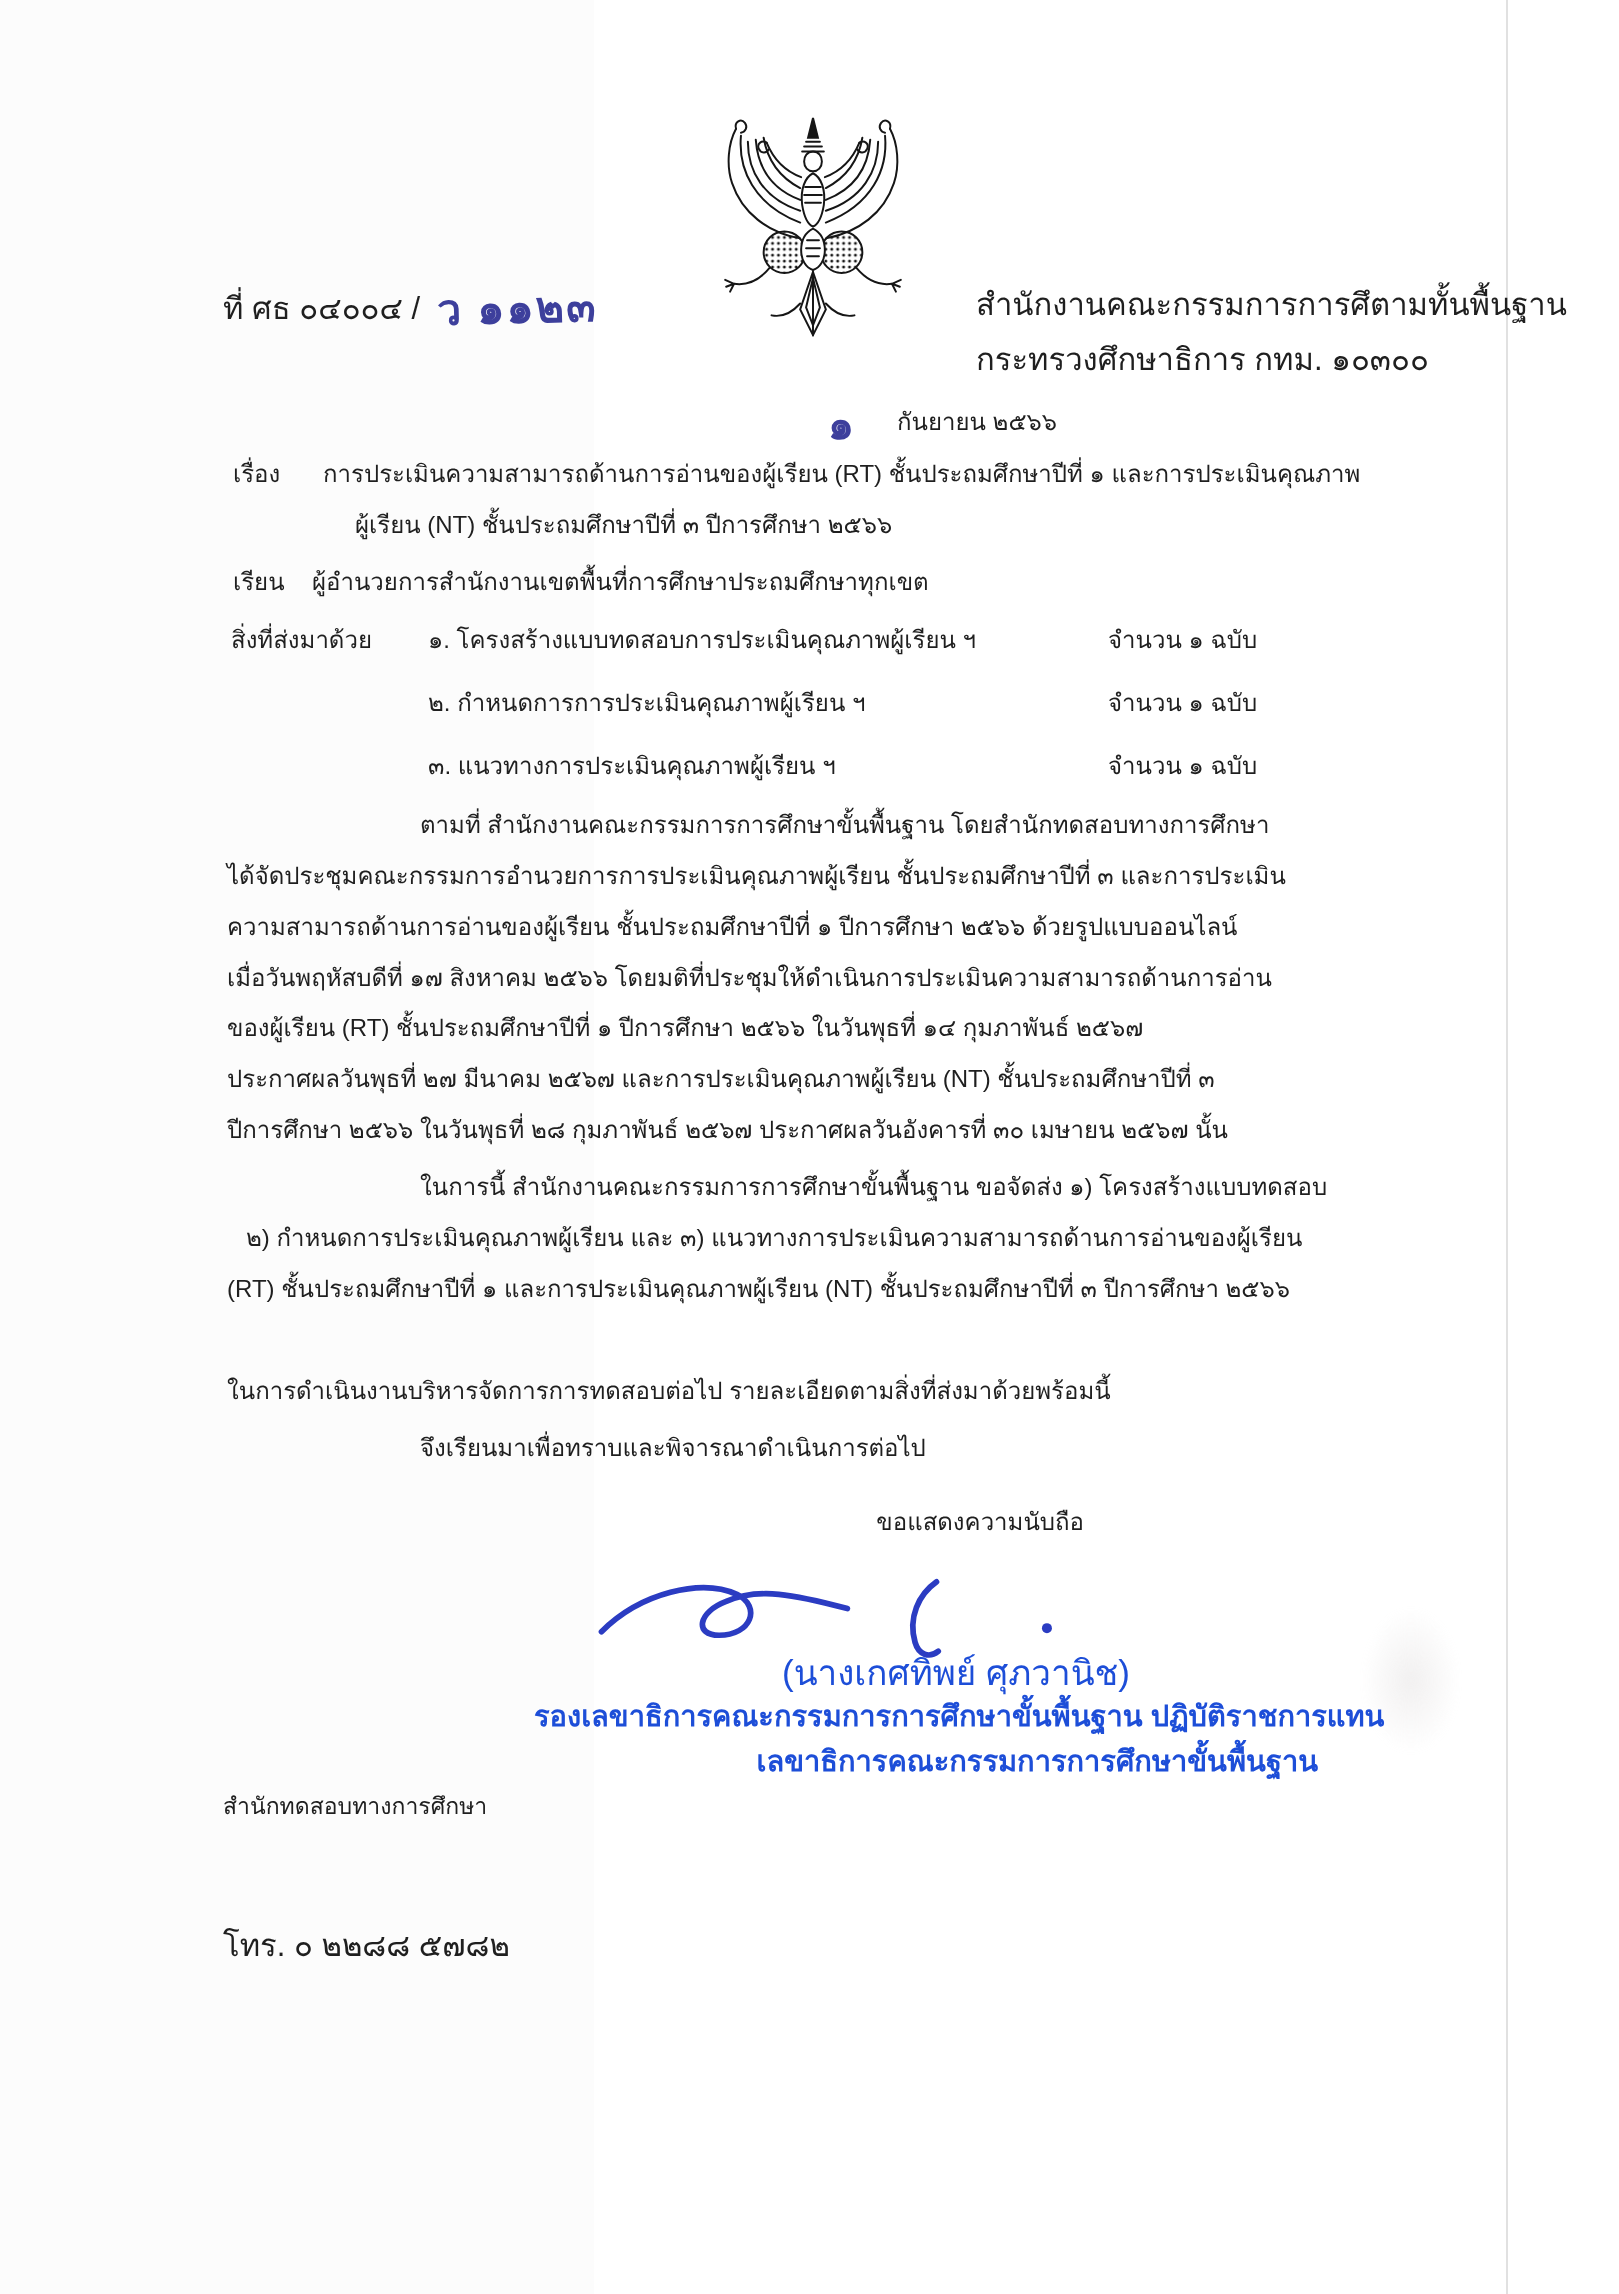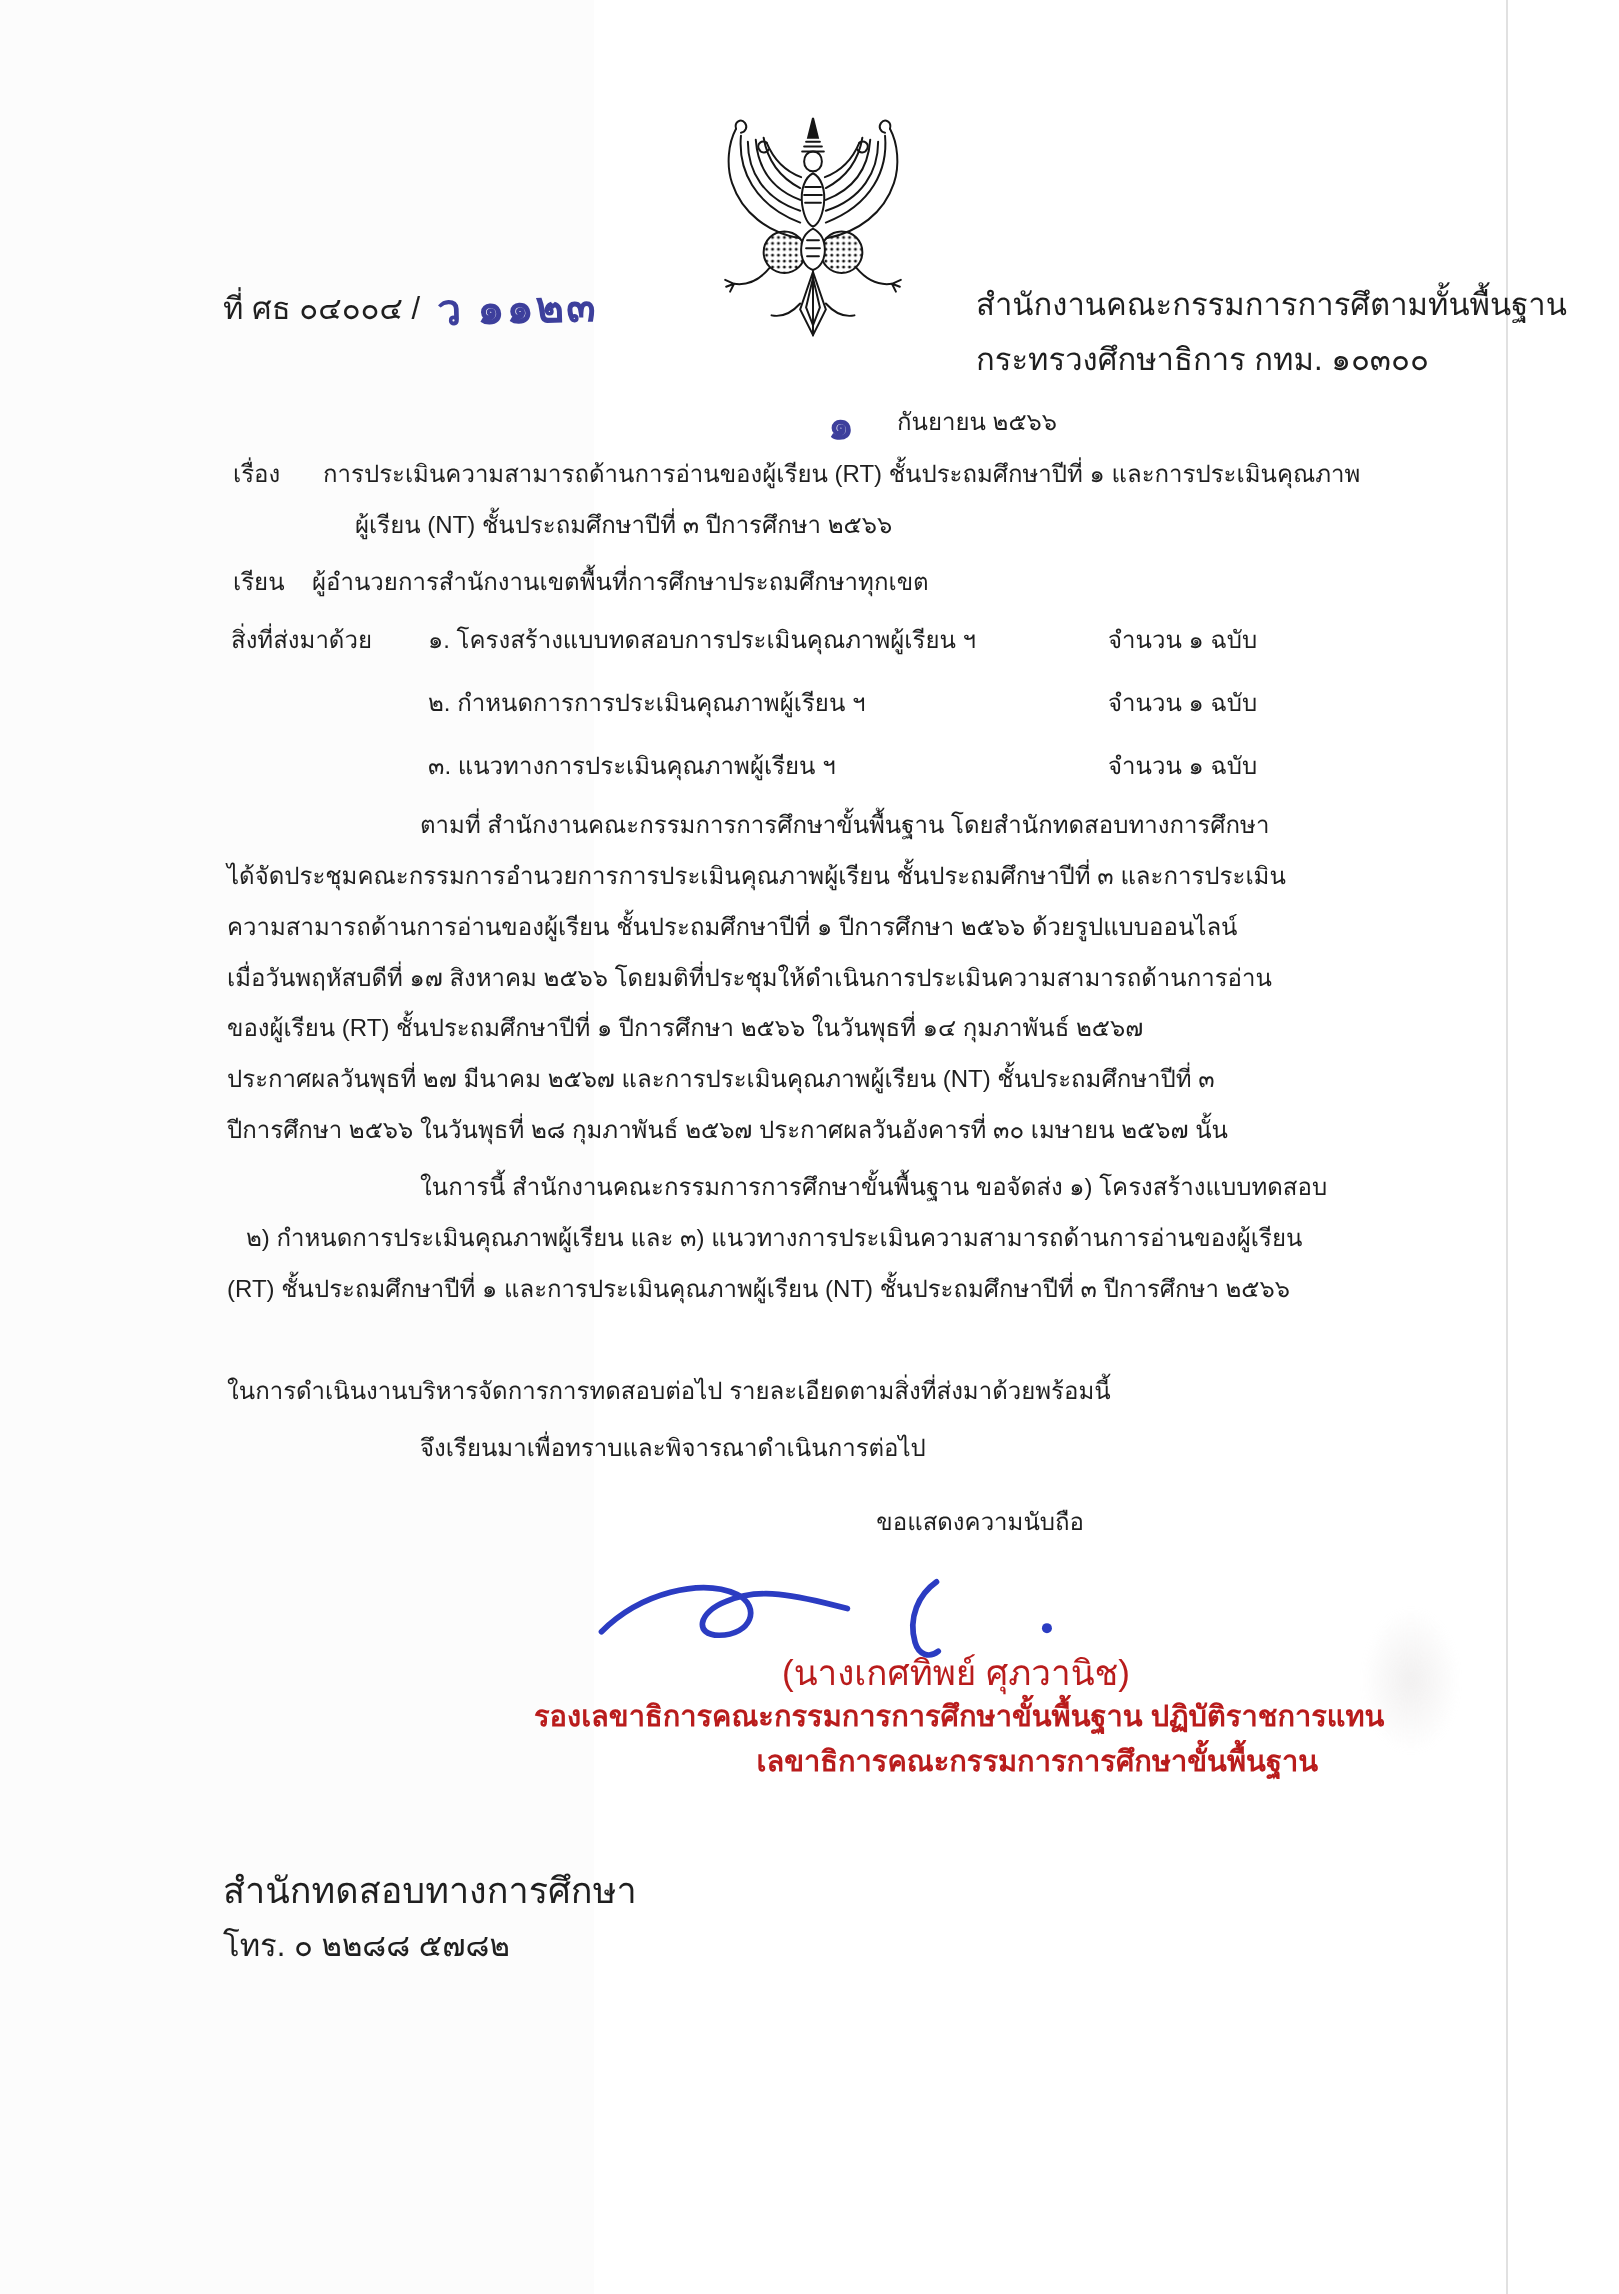--- a/index.html
+++ b/index.html
@@ -8,21 +8,21 @@
     width:1619px;height:2295px;
     margin:0 auto;
     background:#ffffff;
     font-family:"Liberation Sans", sans-serif;
     color:#1f1f1f;
     overflow:hidden;
   }
   .t{position:absolute;white-space:nowrap;font-size:24px;line-height:1.25;}
   .ink{color:#1f1f1f;}
   .hand{color:#3d3f9c;}
-  .stamp{color:#b91c1c;}
+  .stamp{color:#1d4ed8;}
   .ctr{text-align:right;}
   .scanline{position:absolute;top:0;bottom:0;width:2px;background:#c9c9c9;opacity:.55;}
   .scanband{position:absolute;top:0;bottom:0;left:0;width:594px;background:#fafafa;opacity:.5;}
   .smudge{position:absolute;left:1362px;top:1607px;width:98px;height:147px;
     background:radial-gradient(ellipse at center,#d8d4d4 0%,rgba(216,212,212,0) 70%);
     opacity:.35;filter:blur(3.9px);}
   .sig-name{font-size:35px;}
   .sig-title{font-size:29px;font-weight:bold;}
 </style>
 </head>
@@ -126,17 +126,17 @@
       <path d="M8 38 C30 16 64 8 84 17 C98 24 92 40 74 40 C60 40 62 27 78 21 C96 13 116 17 146 25"></path>
       <path d="M196 10 C186 17 180 30 184 44 C186 51 192 53 197 49"></path>
     </g>
     <circle cx="258" cy="36" r="2.8" fill="#2b3cc2"></circle>
   </svg>
 
   <div class="t stamp sig-name ctr" style="left:640px;top:1651px;width:490px;">(นางเกศทิพย์  ศุภวานิช)</div>
   <div class="t stamp sig-title ctr" style="left:534px;top:1698px;width:823px;">รองเลขาธิการคณะกรรมการการศึกษาขั้นพื้นฐาน ปฏิบัติราชการแทน</div>
   <div class="t stamp sig-title ctr" style="left:534px;top:1743px;width:784px;">เลขาธิการคณะกรรมการการศึกษาขั้นพื้นฐาน</div>
 
-  <div class="t ink" style="left:223px;top:1868px;font-size:36px;">สำนักทดสอบทางการศึกษา</div>
+  <div class="t ink" style="left:223px;top:1792px;font-size:23px;">สำนักทดสอบทางการศึกษา</div>
   <div class="t ink" style="left:223px;top:1927px;font-size:31px;">โทร. ๐ ๒๒๘๘ ๕๗๘๒</div>
 
 </div>
 
 
 </body></html>

